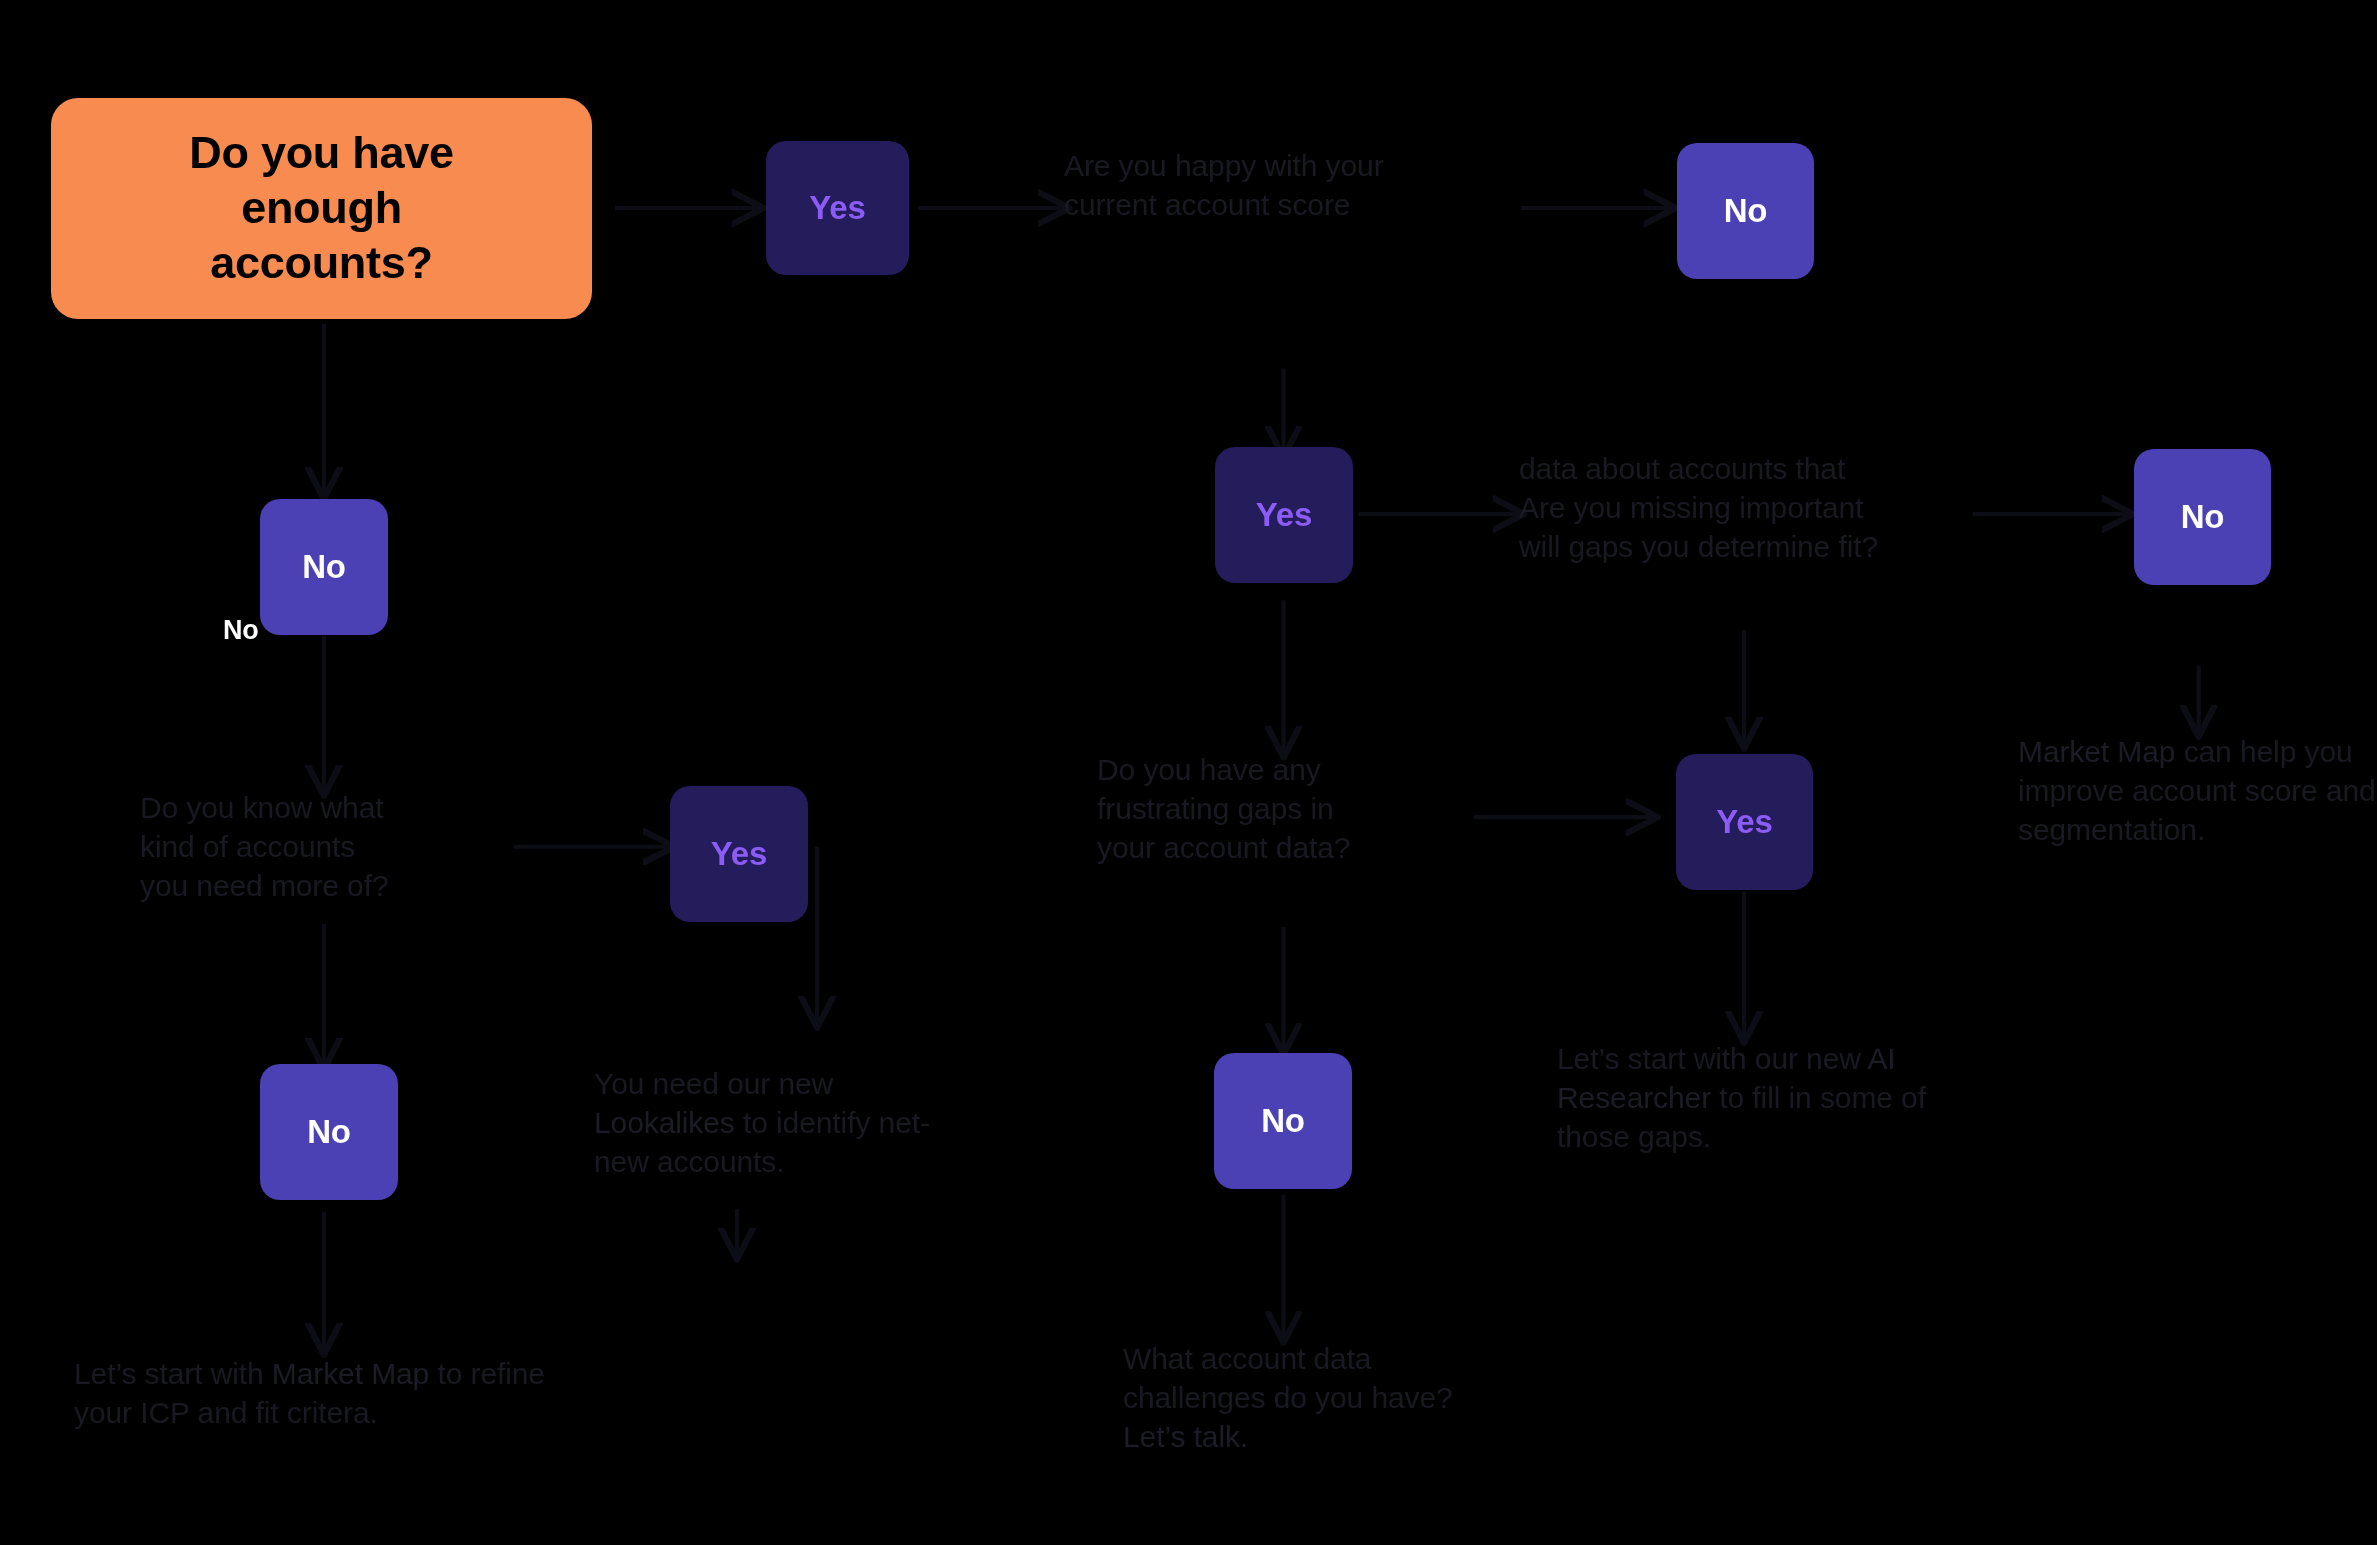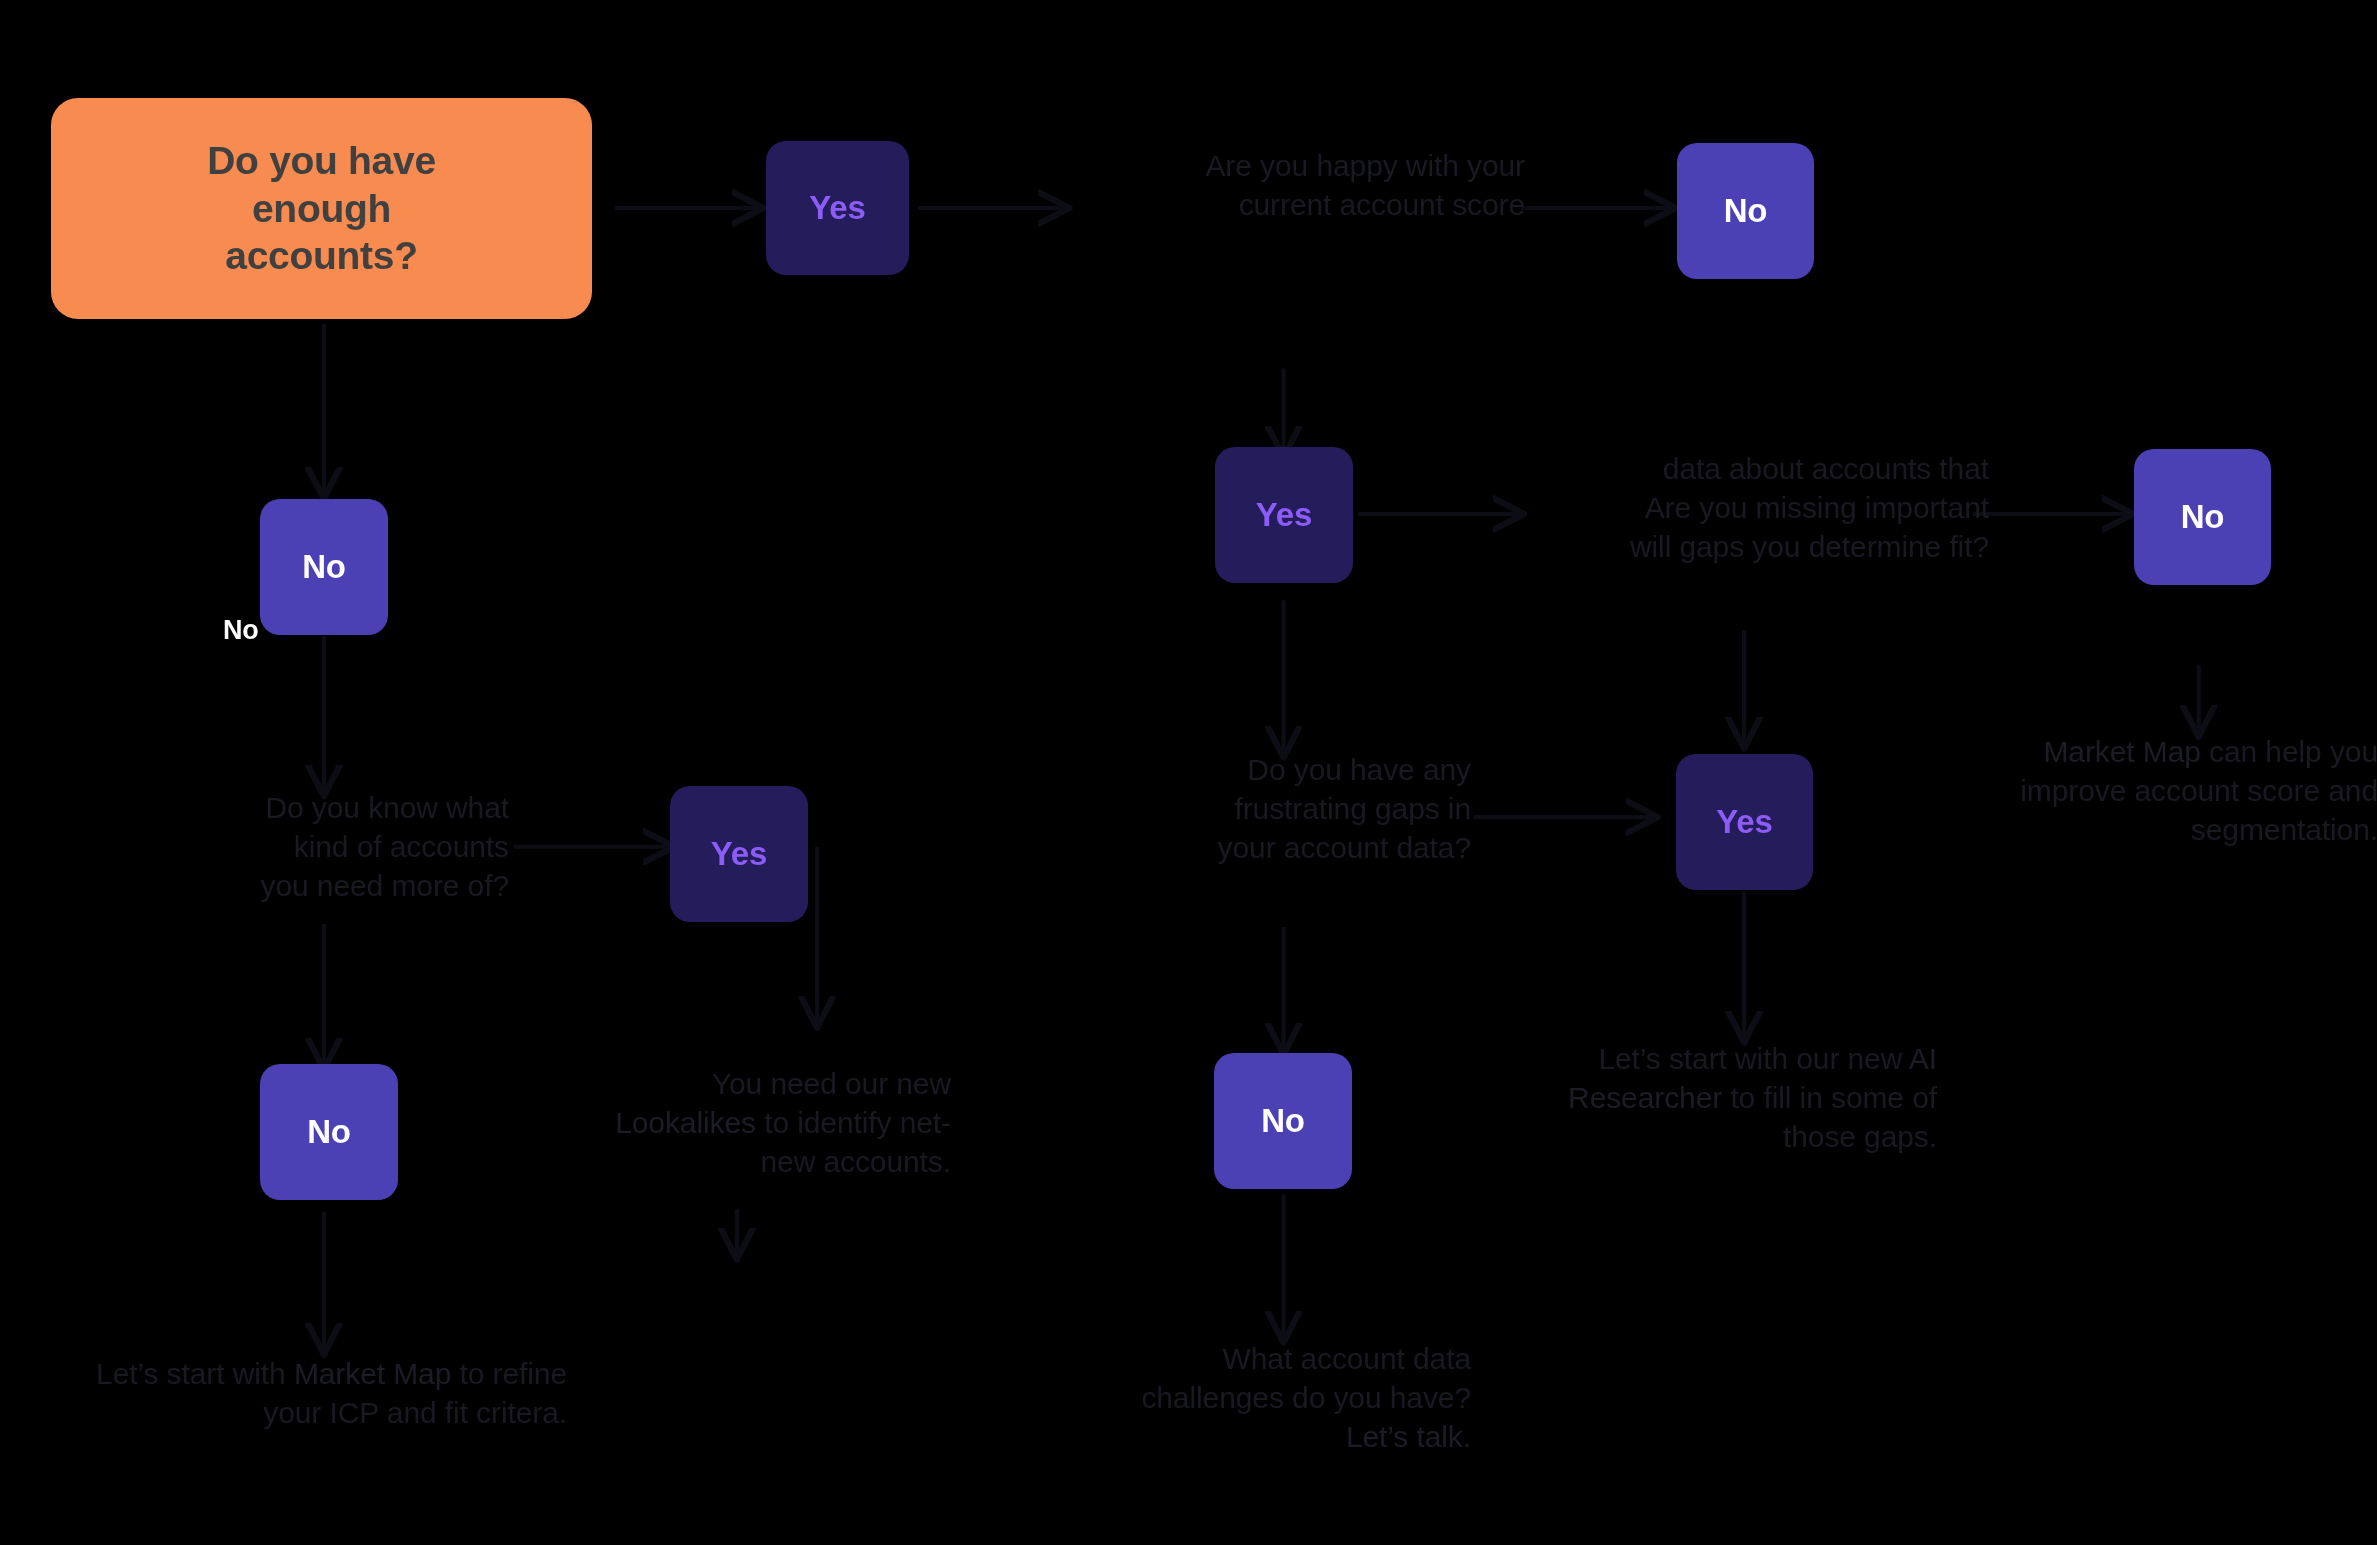--- a/index.html
+++ b/index.html
@@ -31,23 +31,23 @@
     box-sizing: border-box;
     display: flex;
     align-items: center;
     justify-content: center;
     text-align: center;
   }
 
   .node-start {
     background: #F78B50;
     border-radius: 27px;
-    color: #404040;
-    font-weight: 700;
-    font-size: 39px;
+    color: #000000;
+    font-weight: 700;
+    font-size: 45px;
     line-height: 1.22;
     letter-spacing: -0.3px;
     padding: 6px 38px;
   }
 
   .node-yes {
     background: #251C5C;
     border-radius: 20px;
     color: #8b5cf6;
     font-weight: 700;
@@ -63,21 +63,21 @@
     font-size: 33px;
     letter-spacing: -0.2px;
   }
 
   
   .node-text {
     position: absolute;
     color: #191922;
     font-size: 30px;
     line-height: 1.30;
-    text-align: right;
+    text-align: left;
     letter-spacing: -0.1px;
   }
   .node-text b { font-weight: 400; color: #1c1c26; }
 
   
   .label-white {
     position: absolute;
     color: #FFFFFF;
     font-weight: 700;
     font-size: 27px;

